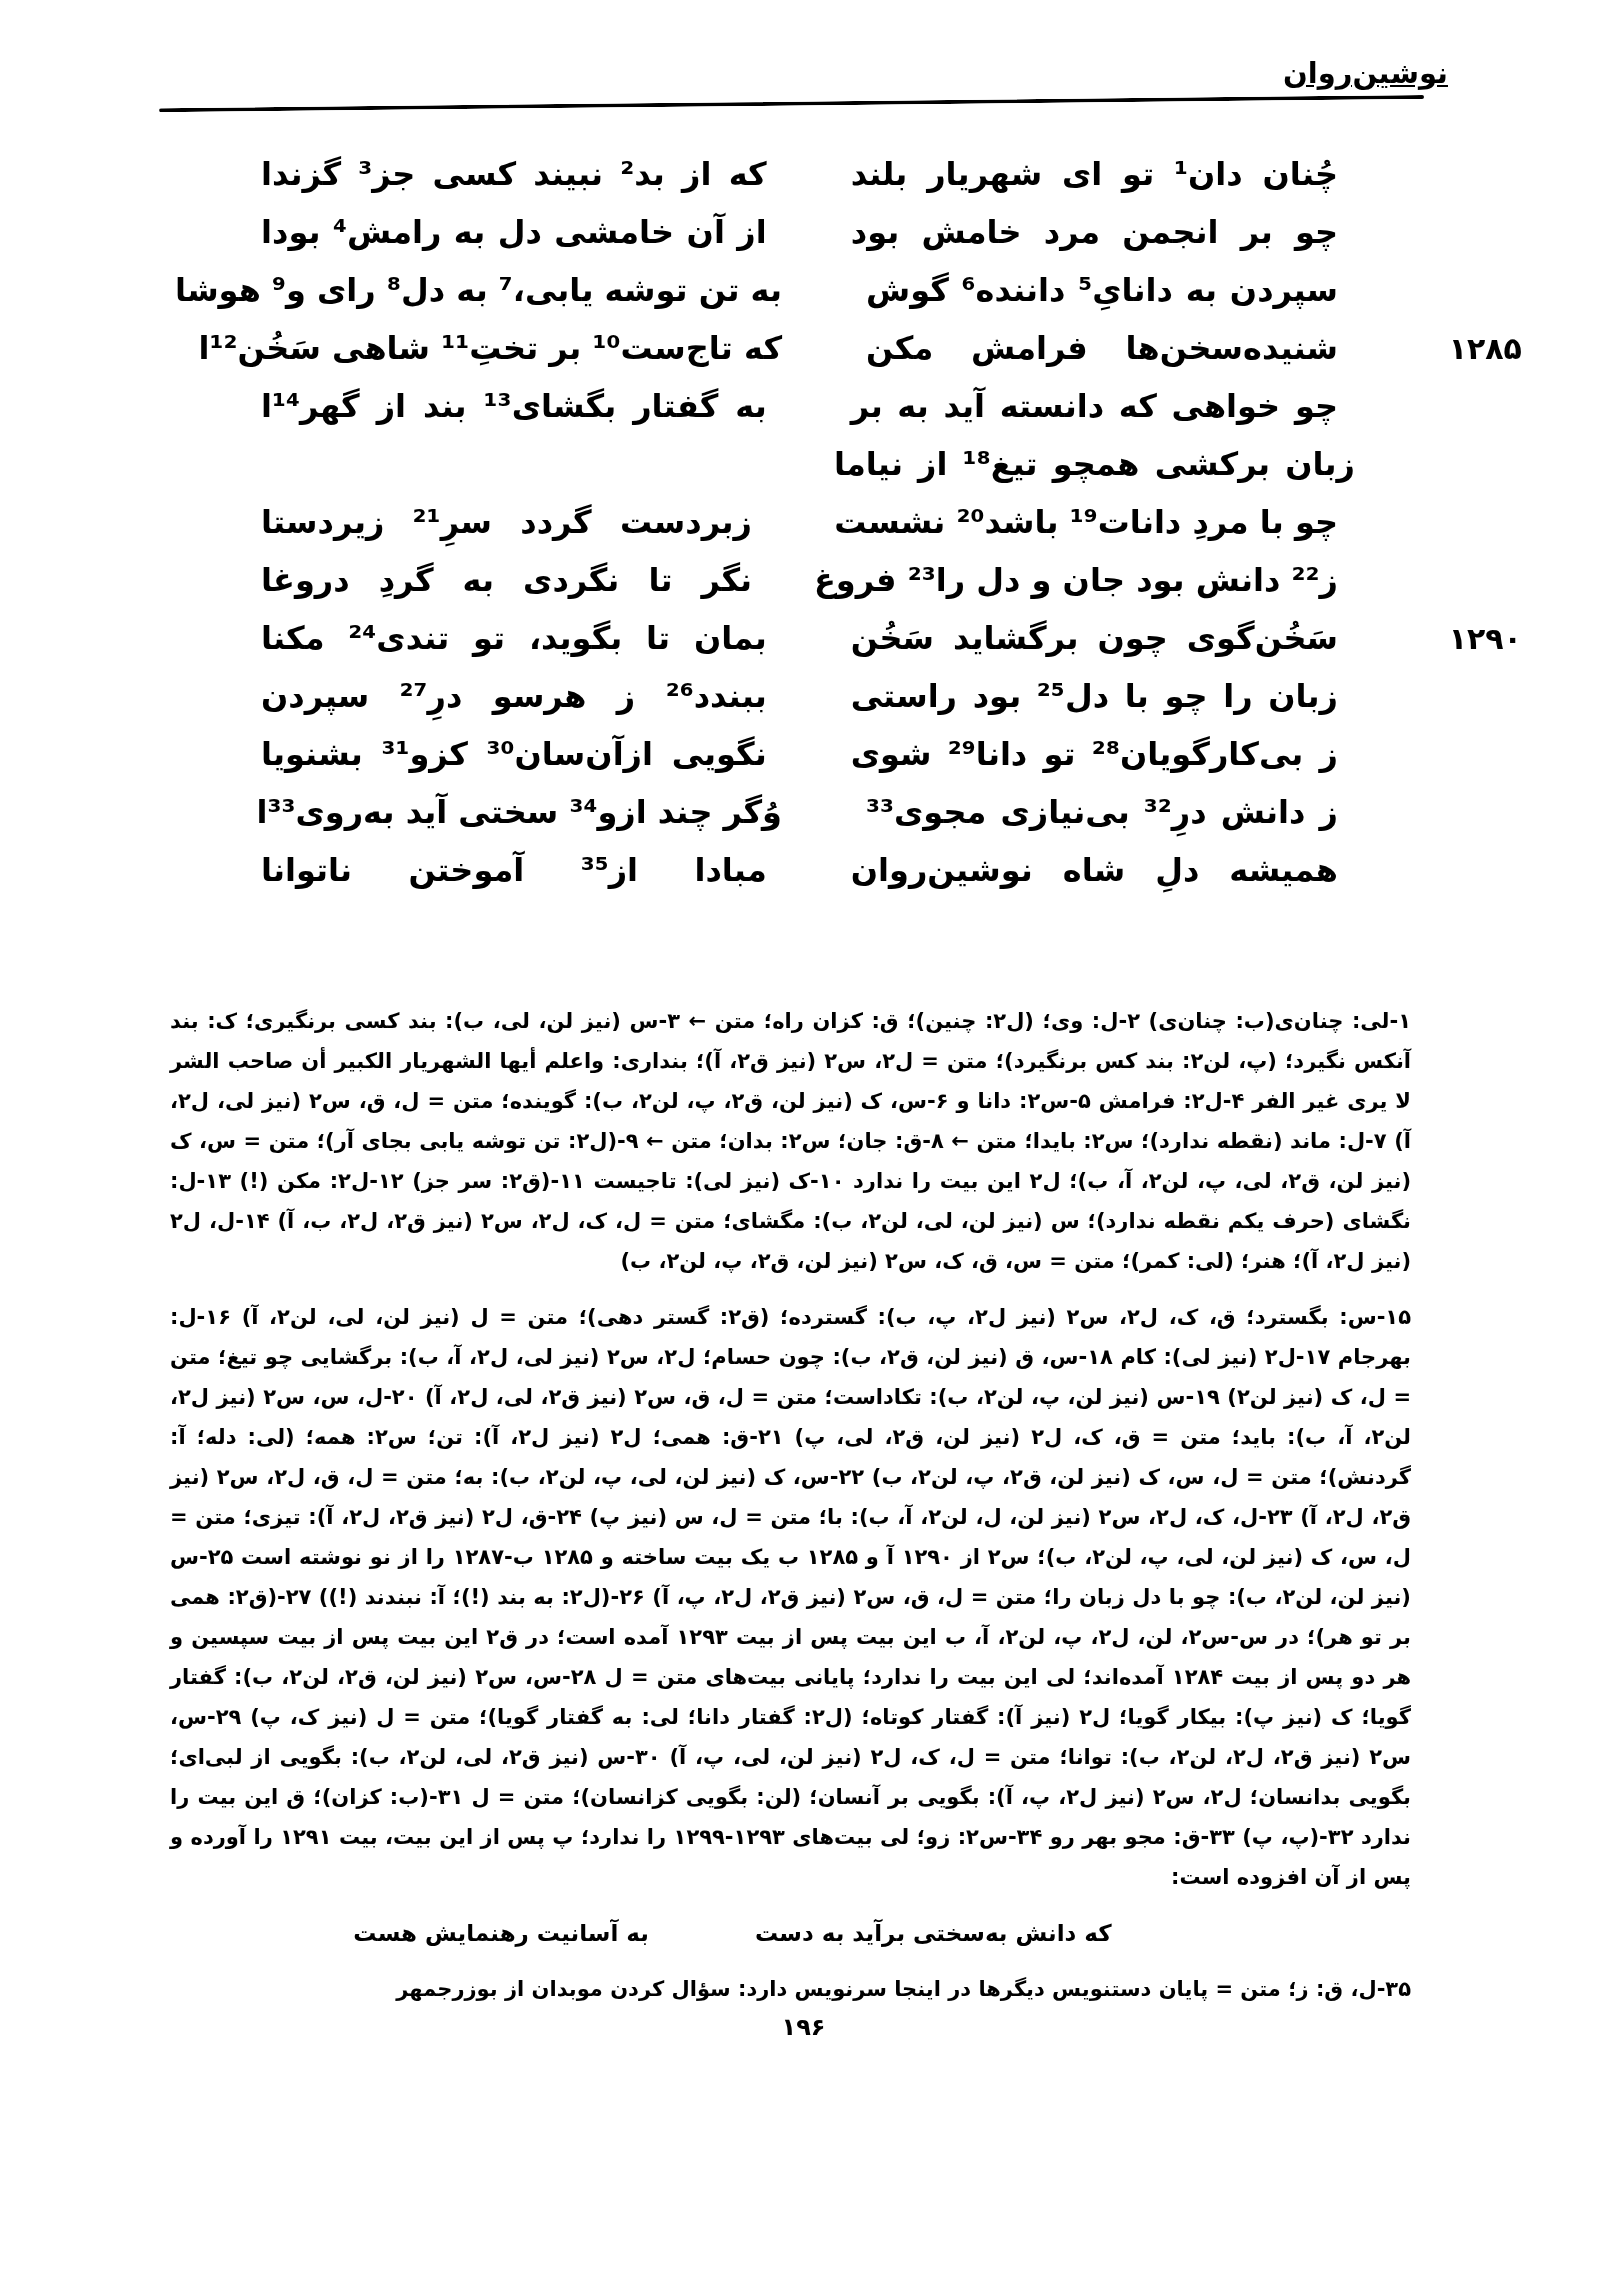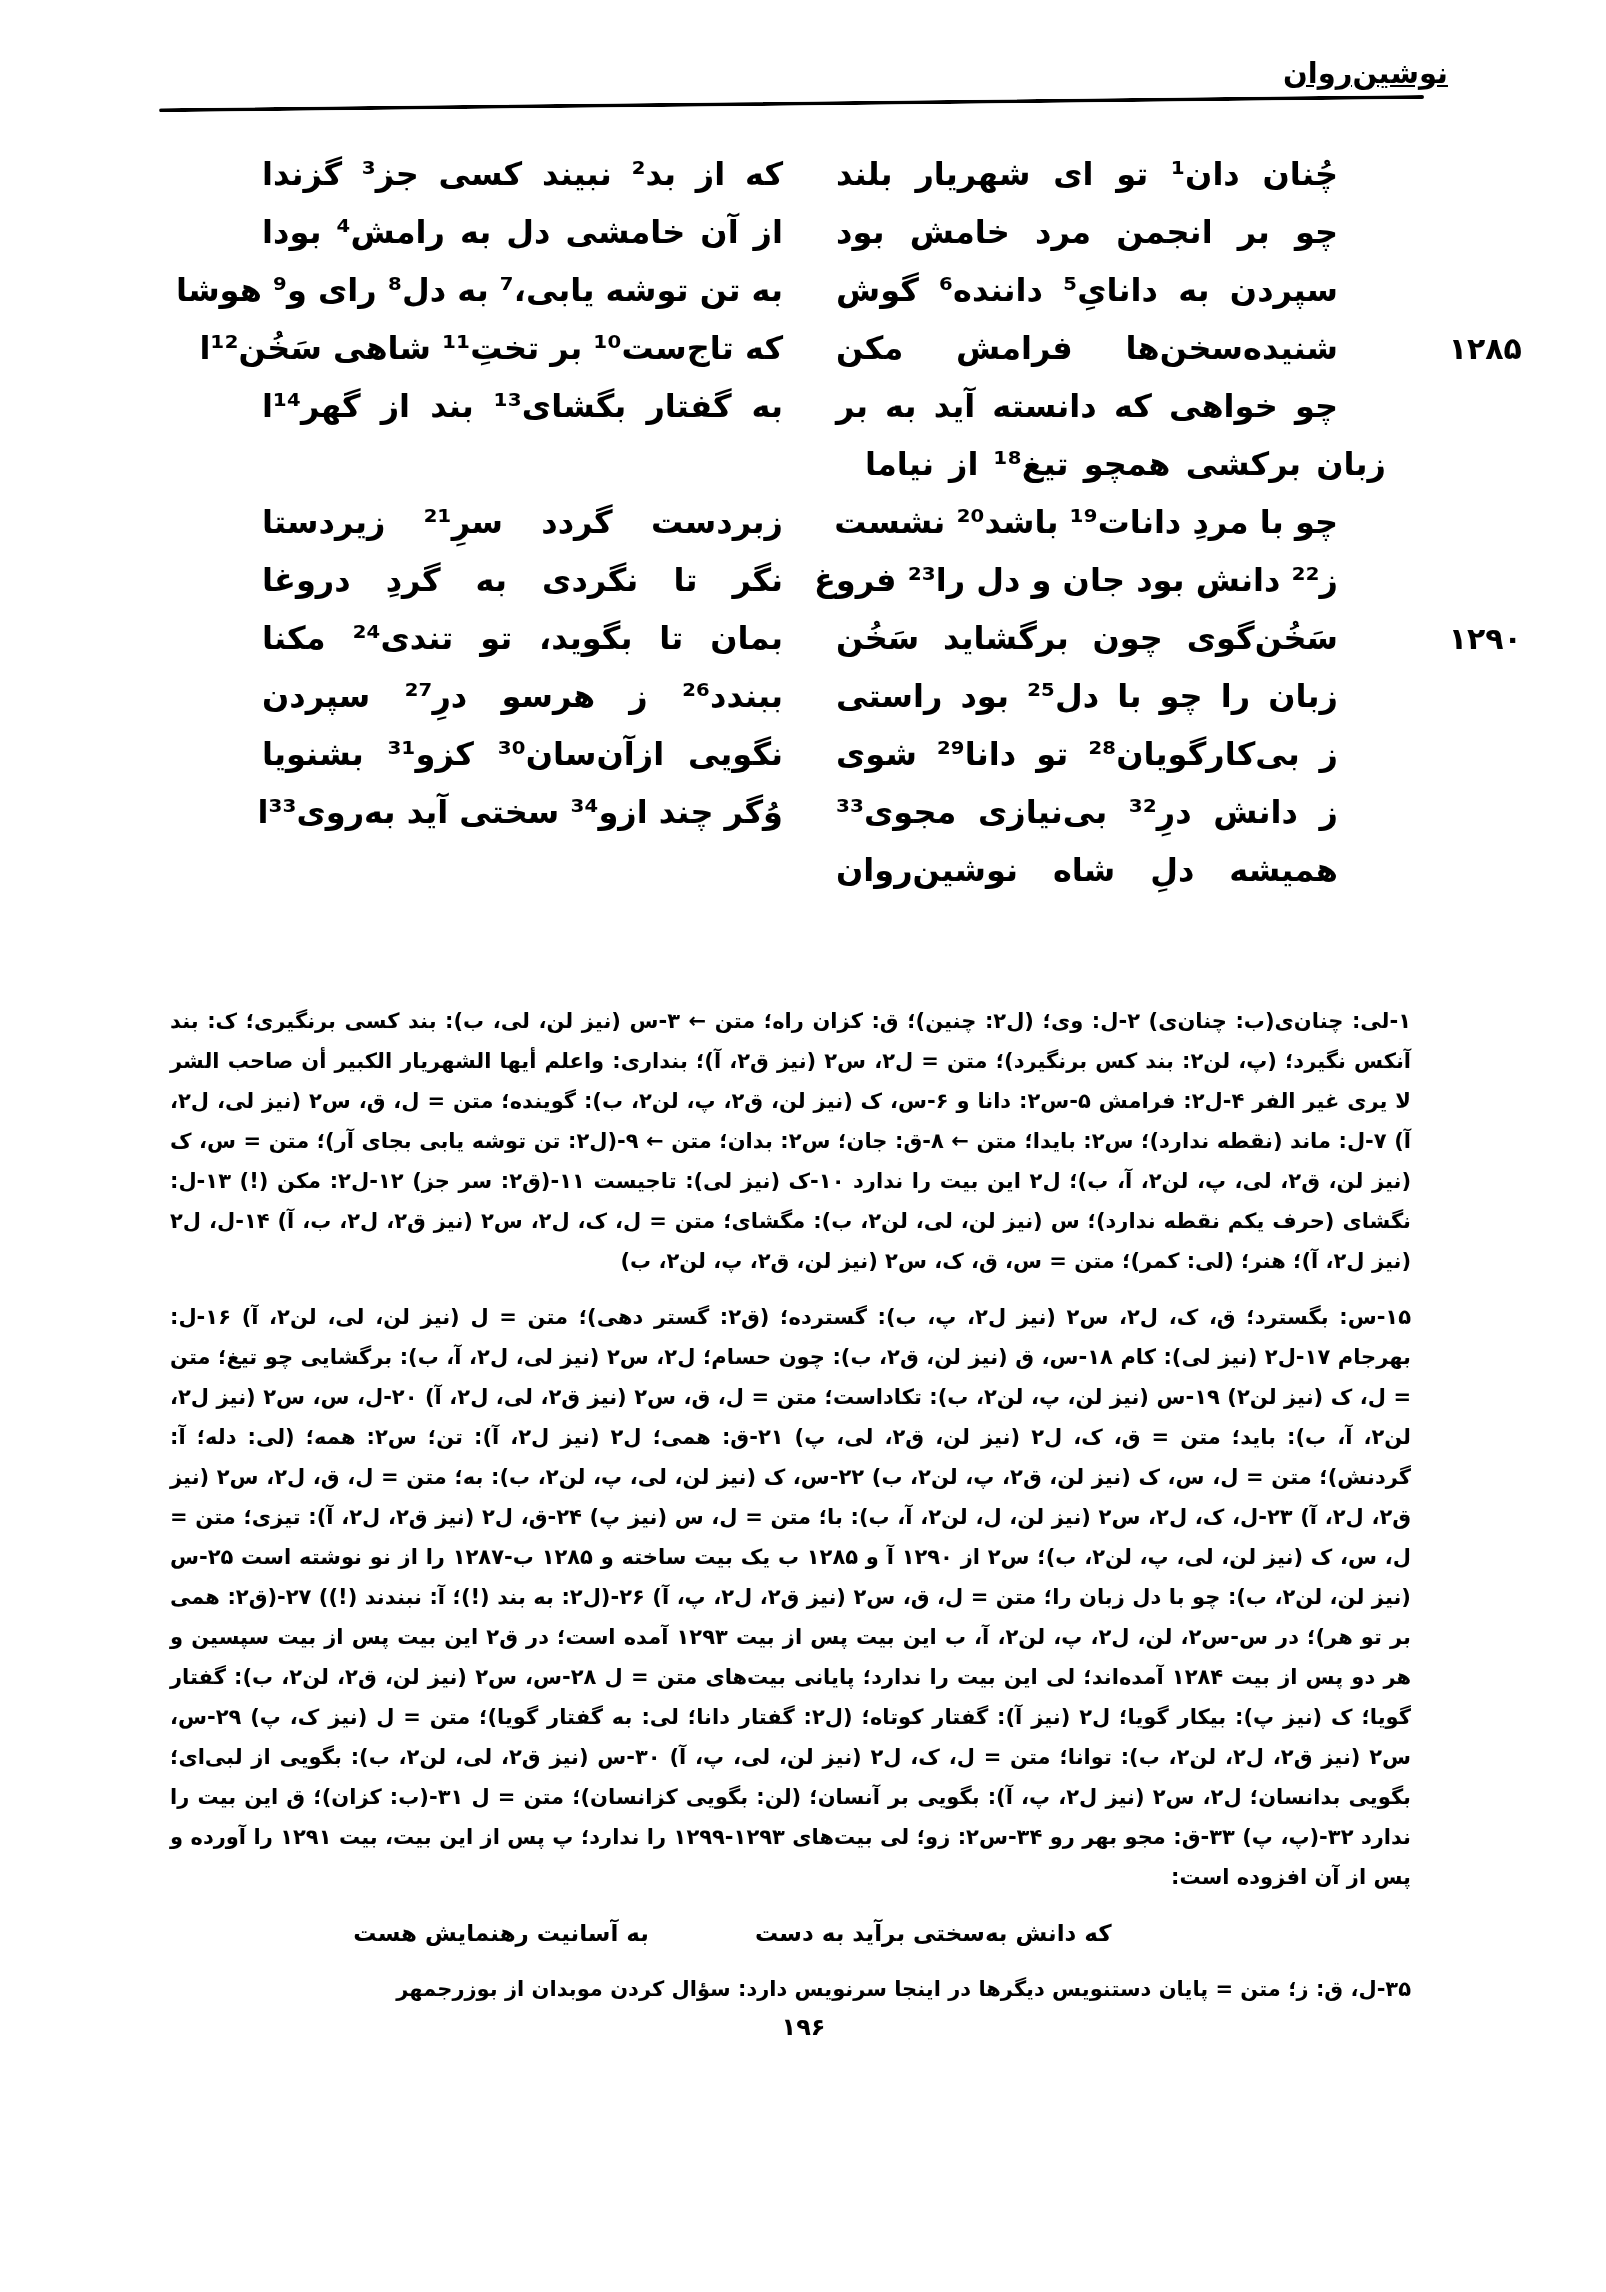--- a/index.html
+++ b/index.html
@@ -22,21 +22,21 @@
     }
     .couplet {
       display: flex; flex-direction: row; height: 58px; align-items: center;
       position: relative;
     }
     .hemistich {
       font-weight: bold; font-size: 32px; white-space: nowrap;
       text-align: justify; text-align-last: justify;
     }
     .hemistich.first { width: 502px; margin-right: 101px; }
-    .hemistich.second { width: 521px; margin-right: 53px; }
+    .hemistich.second { width: 521px; margin-right: 84px; }
     .line-num {
       position: absolute; right: -9.7px; font-weight: bold; font-size: 30px;
       transform: translateX(100%);
     }
     .footnotes {
       position: absolute; top: 985px; left: 154px; width: 1273px;
       direction: rtl; font-weight: bold; font-size: 21px; line-height: 40px;
       text-align: justify;
     }
     .footnotes p { margin: 16px; }
@@ -100,20 +100,21 @@
   <div class="couplet">
     <span class="hemistich first">ز بی‌کارگویان²⁸ تو دانا²⁹ شوی</span>
     <span class="hemistich second">نگویی ازآن‌سان³⁰ کزو³¹ بشنویا</span>
   </div>
   <div class="couplet">
     <span class="hemistich first">ز دانش درِ³² بی‌نیازی مجوی³³</span>
     <span class="hemistich second">وُگر چند ازو³⁴ سختی آید به‌روی³³ا</span>
   </div>
   <div class="couplet">
     <span class="hemistich first">همیشه دلِ شاه نوشین‌روان</span>
+    <span class="hemistich second">مبادا از³⁵ آموختن ناتوانا</span>
   </div>
 </div>
 
 <div class="footnotes">
   <p>۱-لی: چنان‌ی(ب: چنان‌ی) ۲-ل: وی؛ (ل۲: چنین)؛ ق: کزان راه؛ متن ← ۳-س (نیز لن، لی، ب): بند کسی برنگیری؛ ک: بند آنکس نگیرد؛ (پ، لن۲: بند کس برنگیرد)؛ متن = ل۲، س۲ (نیز ق۲، آ)؛ بنداری: واعلم أیها الشهریار الکبیر أن صاحب الشر لا یری غیر الفر ۴-ل۲: فرامش ۵-س۲: دانا و ۶-س، ک (نیز لن، ق۲، پ، لن۲، ب): گوینده؛ متن = ل، ق، س۲ (نیز لی، ل۲، آ) ۷-ل: ماند (نقطه ندارد)؛ س۲: بایدا؛ متن ← ۸-ق: جان؛ س۲: بدان؛ متن ← ۹-(ل۲: تن توشه یابی بجای آر)؛ متن = س، ک (نیز لن، ق۲، لی، پ، لن۲، آ، ب)؛ ل۲ این بیت را ندارد ۱۰-ک (نیز لی): تاجیست ۱۱-(ق۲: سر جز) ۱۲-ل۲: مکن (!) ۱۳-ل: نگشای (حرف یکم نقطه ندارد)؛ س (نیز لن، لی، لن۲، ب): مگشای؛ متن = ل، ک، ل۲، س۲ (نیز ق۲، ل۲، ب، آ) ۱۴-ل، ل۲ (نیز ل۲، آ)؛ هنر؛ (لی: کمر)؛ متن = س، ق، ک، س۲ (نیز لن، ق۲، پ، لن۲، ب)</p>
   <p>۱۵-س: بگسترد؛ ق، ک، ل۲، س۲ (نیز ل۲، پ، ب): گسترده؛ (ق۲: گستر دهی)؛ متن = ل (نیز لن، لی، لن۲، آ) ۱۶-ل: بهرجام ۱۷-ل۲ (نیز لی): کام ۱۸-س، ق (نیز لن، ق۲، ب): چون حسام؛ ل۲، س۲ (نیز لی، ل۲، آ، ب): برگشایی چو تیغ؛ متن = ل، ک (نیز لن۲) ۱۹-س (نیز لن، پ، لن۲، ب): تکاداست؛ متن = ل، ق، س۲ (نیز ق۲، لی، ل۲، آ) ۲۰-ل، س، س۲ (نیز ل۲، لن۲، آ، ب): باید؛ متن = ق، ک، ل۲ (نیز لن، ق۲، لی، پ) ۲۱-ق: همی؛ ل۲ (نیز ل۲، آ): تن؛ س۲: همه؛ (لی: دله؛ آ: گردنش)؛ متن = ل، س، ک (نیز لن، ق۲، پ، لن۲، ب) ۲۲-س، ک (نیز لن، لی، پ، لن۲، ب): به؛ متن = ل، ق، ل۲، س۲ (نیز ق۲، ل۲، آ) ۲۳-ل، ک، ل۲، س۲ (نیز لن، ل، لن۲، آ، ب): با؛ متن = ل، س (نیز پ) ۲۴-ق، ل۲ (نیز ق۲، ل۲، آ): تیزی؛ متن = ل، س، ک (نیز لن، لی، پ، لن۲، ب)؛ س۲ از ۱۲۹۰ آ و ۱۲۸۵ ب یک بیت ساخته و ۱۲۸۵ ب-۱۲۸۷ را از نو نوشته است ۲۵-س (نیز لن، لن۲، ب): چو با دل زبان را؛ متن = ل، ق، س۲ (نیز ق۲، ل۲، پ، آ) ۲۶-(ل۲: به بند (!)؛ آ: نبندند (!)) ۲۷-(ق۲: همی بر تو هر)؛ در س-س۲، لن، ل۲، پ، لن۲، آ، ب این بیت پس از بیت ۱۲۹۳ آمده است؛ در ق۲ این بیت پس از بیت سپسین و هر دو پس از بیت ۱۲۸۴ آمده‌اند؛ لی این بیت را ندارد؛ پایانی بیت‌های متن = ل ۲۸-س، س۲ (نیز لن، ق۲، لن۲، ب): گفتار گویا؛ ک (نیز پ): بیکار گویا؛ ل۲ (نیز آ): گفتار کوتاه؛ (ل۲: گفتار دانا؛ لی: به گفتار گویا)؛ متن = ل (نیز ک، پ) ۲۹-س، س۲ (نیز ق۲، ل۲، لن۲، ب): توانا؛ متن = ل، ک، ل۲ (نیز لن، لی، پ، آ) ۳۰-س (نیز ق۲، لی، لن۲، ب): بگویی از لبی‌ای؛ بگویی بدانسان؛ ل۲، س۲ (نیز ل۲، پ، آ): بگویی بر آنسان؛ (لن: بگویی کزانسان)؛ متن = ل ۳۱-(ب: کزان)؛ ق این بیت را ندارد ۳۲-(پ، پ) ۳۳-ق: مجو بهر رو ۳۴-س۲: زو؛ لی بیت‌های ۱۲۹۳-۱۲۹۹ را ندارد؛ پ پس از این بیت، بیت ۱۲۹۱ را آورده و پس از آن افزوده است:</p>
   <div class="fn-verse">
     <span>که دانش به‌سختی برآید به دست</span>
     <span>به آسانیت رهنمایش هست</span>
   </div>

